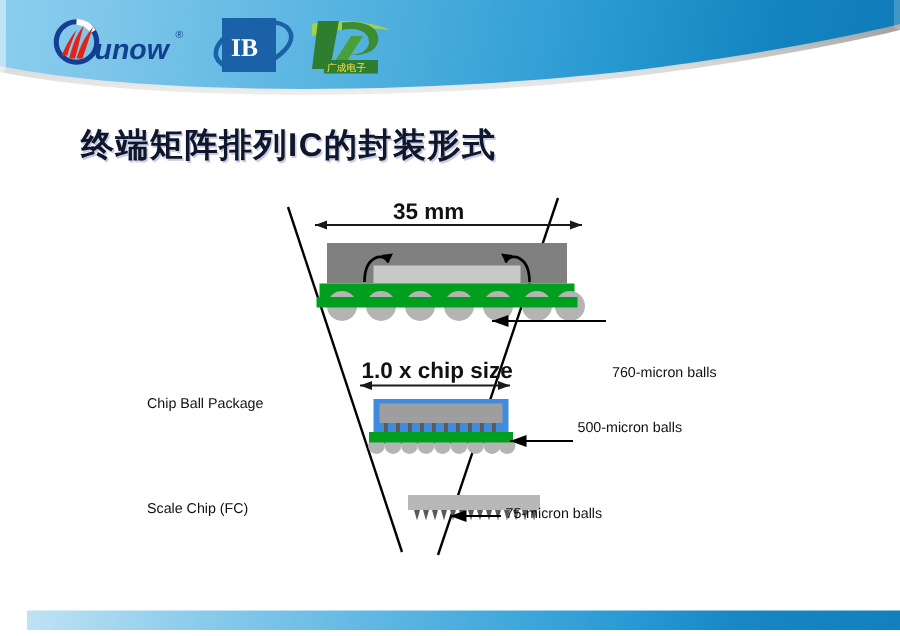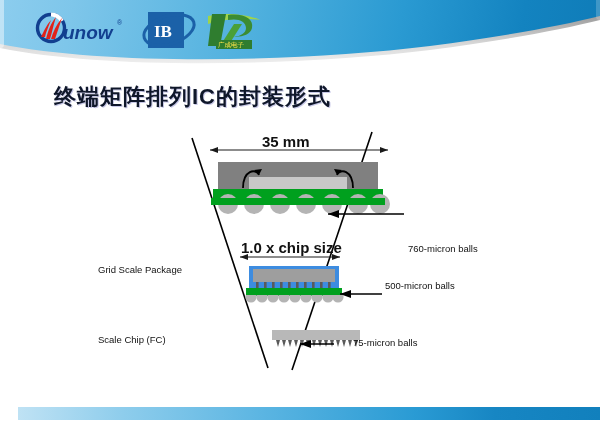--- a/index.html
+++ b/index.html
@@ -69,21 +69,21 @@
   }
   .dlabel.dim { font-weight: bold; font-size: 15px; }
 
   .lbl-bga   { left: 98px;  top: 57px; }
   .lbl-csp   { left: 98px;  top: 146px; }
   .lbl-fc    { left: 98px;  top: 216px; }
   .lbl-35mm  { left: 262px; top: 18px; }
   .lbl-chipsz{ left: 241px; top: 124px; }
   .lbl-760   { left: 408px; top: 90px; margin-top: 35px; }
   .lbl-300   { left: 385px; top: 162px; }
-  .lbl-75    { left: 337px; top: 219px; margin-left: 16px; }
+  .lbl-75    { left: 337px; top: 219px; }
 </style>
 </head>
 <body>
 
 <div id="slide">
 
   <div class="header">
     <div class="header-bg"></div>
 
     <svg class="header-shadow" width="600" height="78" viewBox="0 0 600 78">
@@ -255,21 +255,21 @@
 
         <g stroke="#000000" stroke-width="1.3">
           <line x1="300" y1="226" x2="334" y2="226"></line>
           <polygon points="300,226 311,222 311,230" fill="#000000" stroke="none"></polygon>
         </g>
       </g>
     </svg>
 
 
     <div class="dlabel lbl-csp">
-      <div>Grid Scale Package</div>
+      <div>Chip Ball Package</div>
     </div>
 
     <div class="dlabel lbl-fc">
       <div>Scale Chip (FC)</div>
     </div>
 
     <div class="dlabel dim lbl-35mm">35 mm</div>
 
     <div class="dlabel dim lbl-chipsz">1.0 x chip size</div>
 

